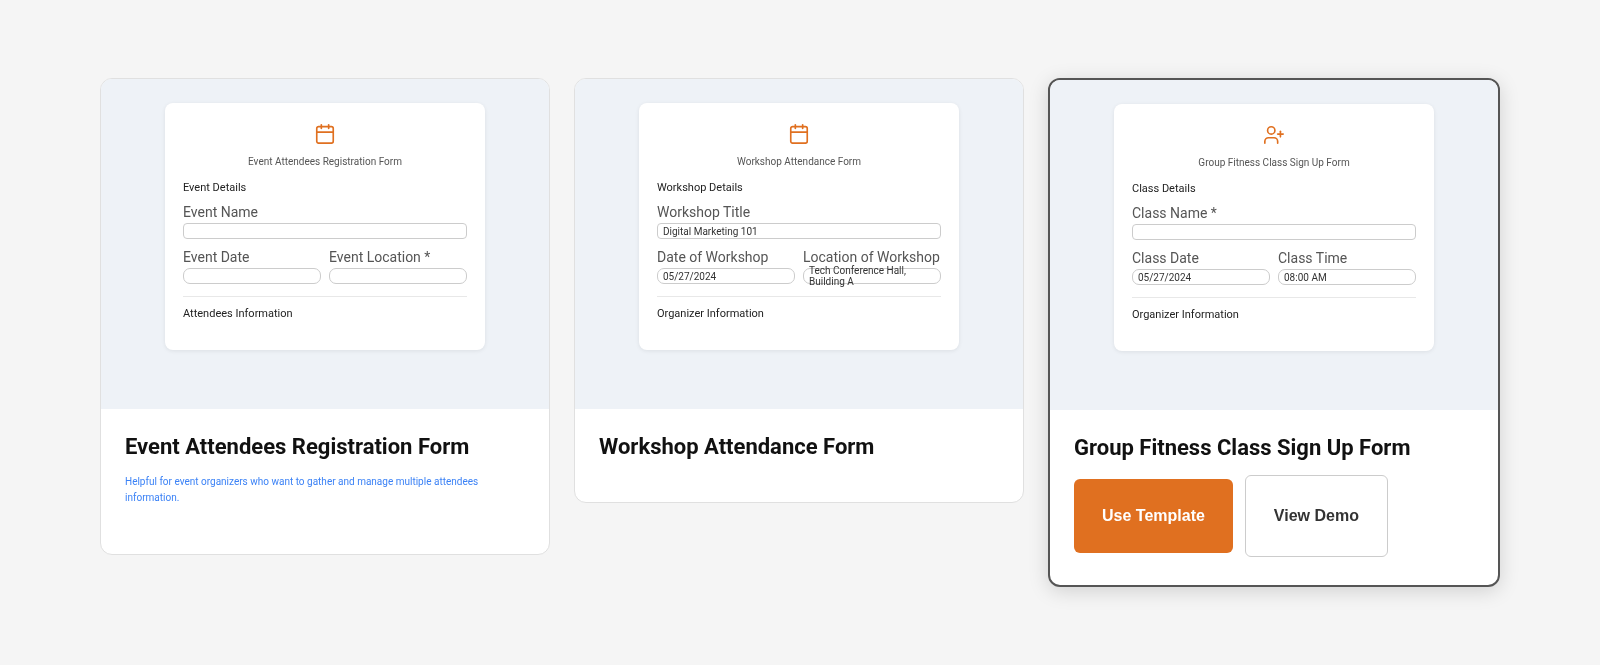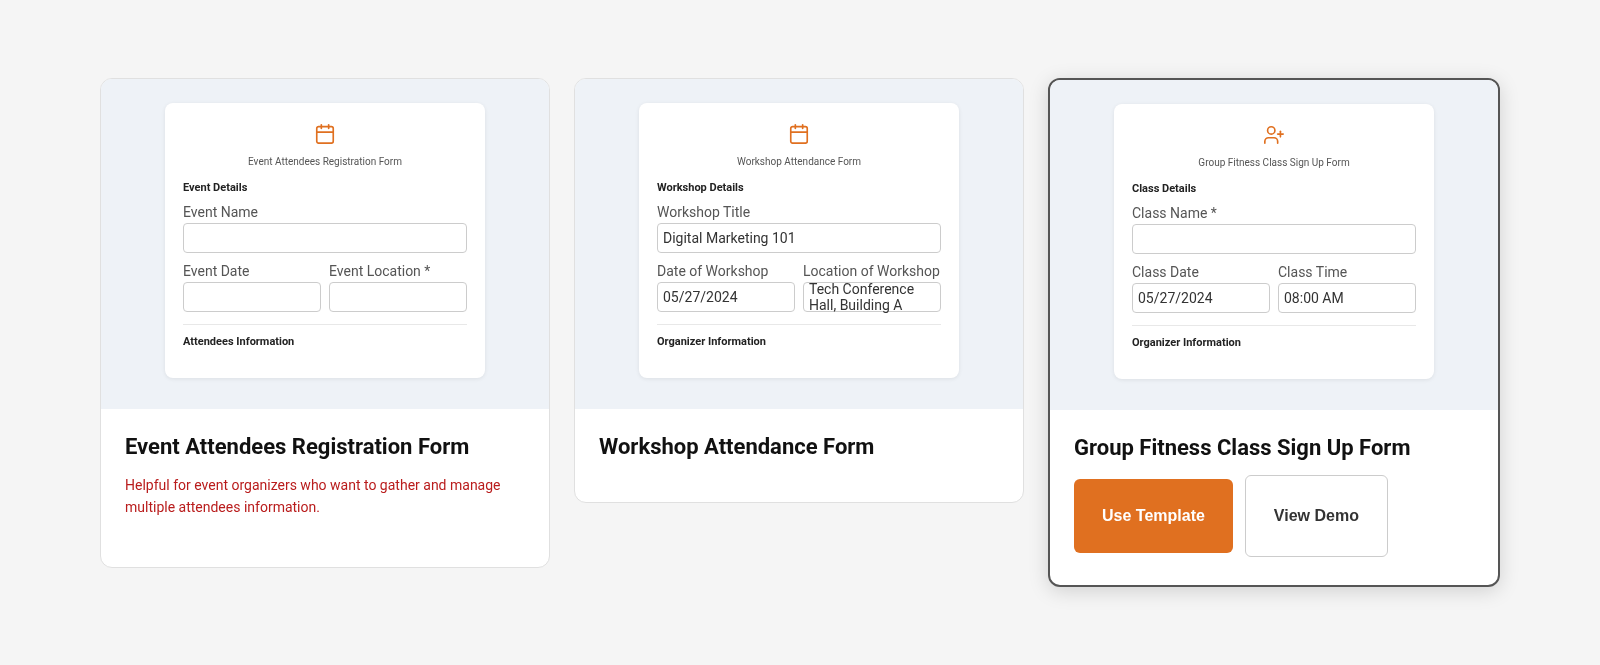--- a/index.html
+++ b/index.html
@@ -55,71 +55,72 @@
       margin-bottom: 6px;
     }
     .form-preview-title {
       text-align: center;
       font-size: 10px;
       color: #555;
       margin-bottom: 14px;
     }
     .form-section-title {
       font-size: 11px;
-      font-weight: 700;
+      font-weight: 400;
       color: #222;
       margin-bottom: 10px;
     }
     .form-field-label {
       font-size: 14px;
       color: #555;
       margin-bottom: 3px;
     }
     .form-field-input {
       border: 1px solid #ccc;
       border-radius: 4px;
-      height: 30px;
+      height: 16px;
       width: 100%;
       margin-bottom: 10px;
       background: #fff;
-      font-size: 14px;
+      font-size: 10px;
       color: #333;
       padding: 0 5px;
       display: flex;
       align-items: center;
     }
     .form-field-row {
       display: flex;
       gap: 8px;
       margin-bottom: 10px;
     }
     .form-field-row > div {
       flex: 1;
     }
     .form-field-row .form-field-input {
       margin-bottom: 0;
+      border-radius: 7px;
     }
     .section-divider {
       border: none;
       border-top: 1px solid #e8e8e8;
       margin: 12px 0 10px;
     }
     .card-body {
       padding: 24px 24px 28px;
     }
     .card-title {
       font-size: 22px;
       font-weight: 700;
       color: #111;
       margin-bottom: 12px;
       line-height: 1.3;
     }
     .card-desc {
-      font-size: 14px;
-      color: #b91c1c;
+      font-size: 10px;
+      color: #3b82f6;
       line-height: 1.6;
       margin-bottom: 20px;
     }
     .card-actions {
       display: flex;
       gap: 12px;
       align-items: center;
     }
     .btn-primary {
       background: #e07020;

